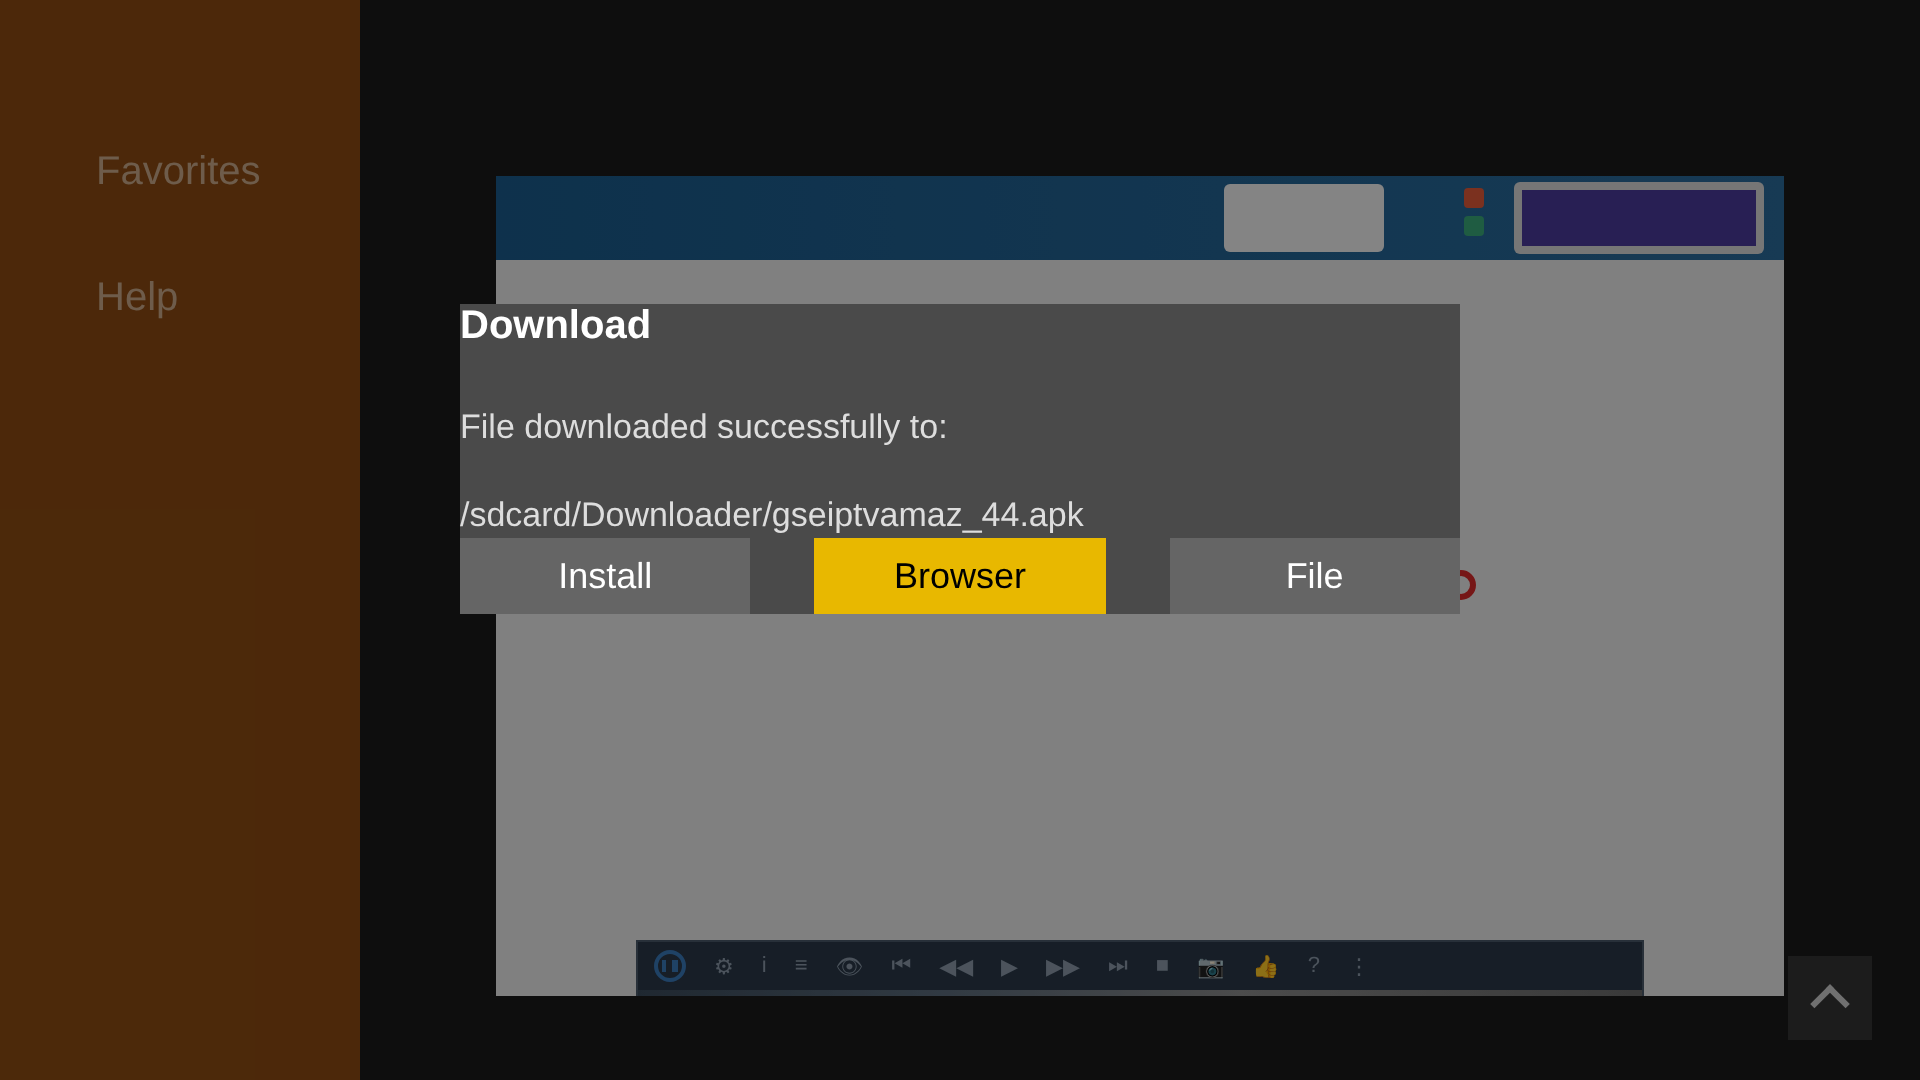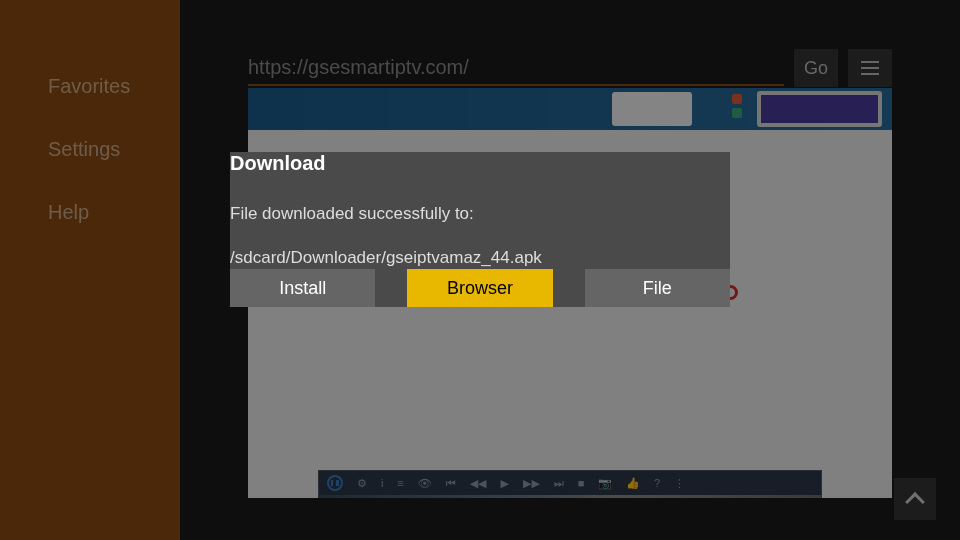--- a/index.html
+++ b/index.html
@@ -55,35 +55,25 @@
 .modal-path { color: #ddd; font-size: 17px; line-height: 1.3; word-break: break-all; }
 .modal-actions { display: flex; gap: 32px; }
 .modal-btn { flex: 1; height: 38px; background: #656565; color: #fff; font-size: 18px; display: flex; align-items: center; justify-content: center; cursor: pointer; }
 .modal-btn.highlight { background: #e8b800; color: #000; }
 </style>
 </head>
 <body>
 
 <div class="sidebar">
   <div class="sidebar-item">Favorites</div>
-  <div class="sidebar-item">Settings</div>
   <div class="sidebar-item">Help</div>
 </div>
 
 <div class="main">
 
-  <div class="urlbar-row">
-    <div class="urlbar">
-      <input class="urlbar-input" value="https://gsesmartiptv.com/" style="">
-    </div>
-    <div class="go-btn">Go</div>
-    <div class="menu-btn">
-      <span class="hamburger"></span>
-    </div>
-  </div>
 
   <div class="webview">
     <div class="page-banner">
       <div class="banner-phone"></div>
       <div class="banner-chip chip1"></div>
       <div class="banner-chip chip2"></div>
       <div class="banner-tablet"></div>
     </div>
     <div class="page-body">
       <div class="red-ring"></div>

